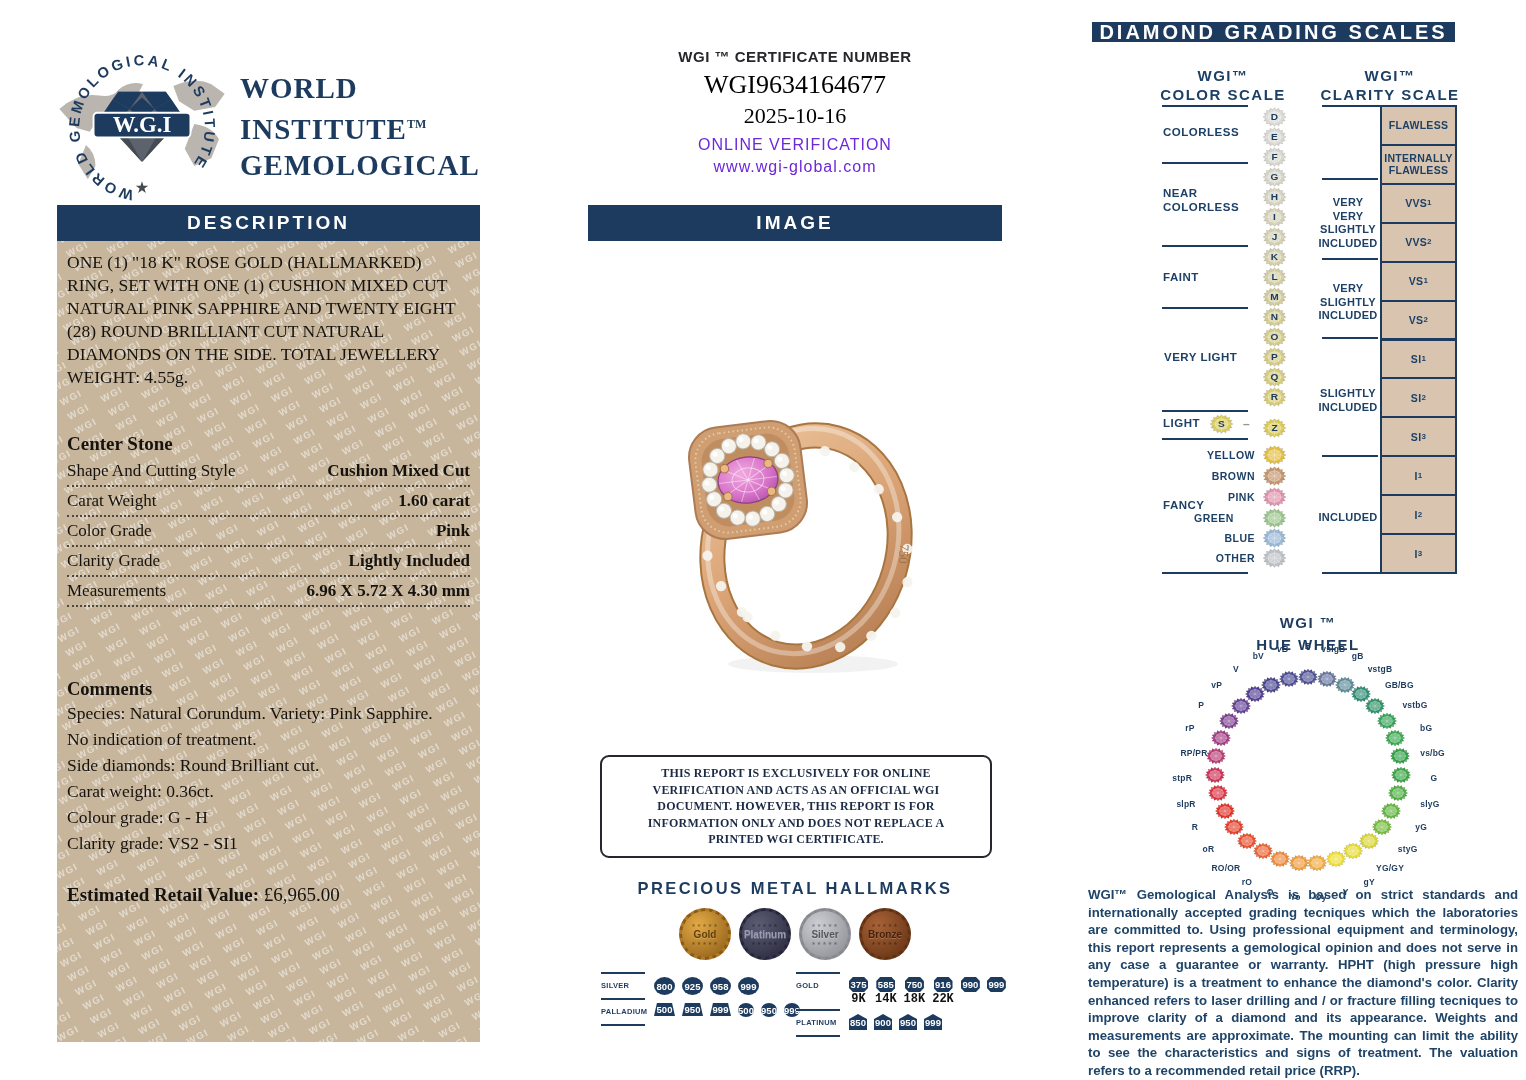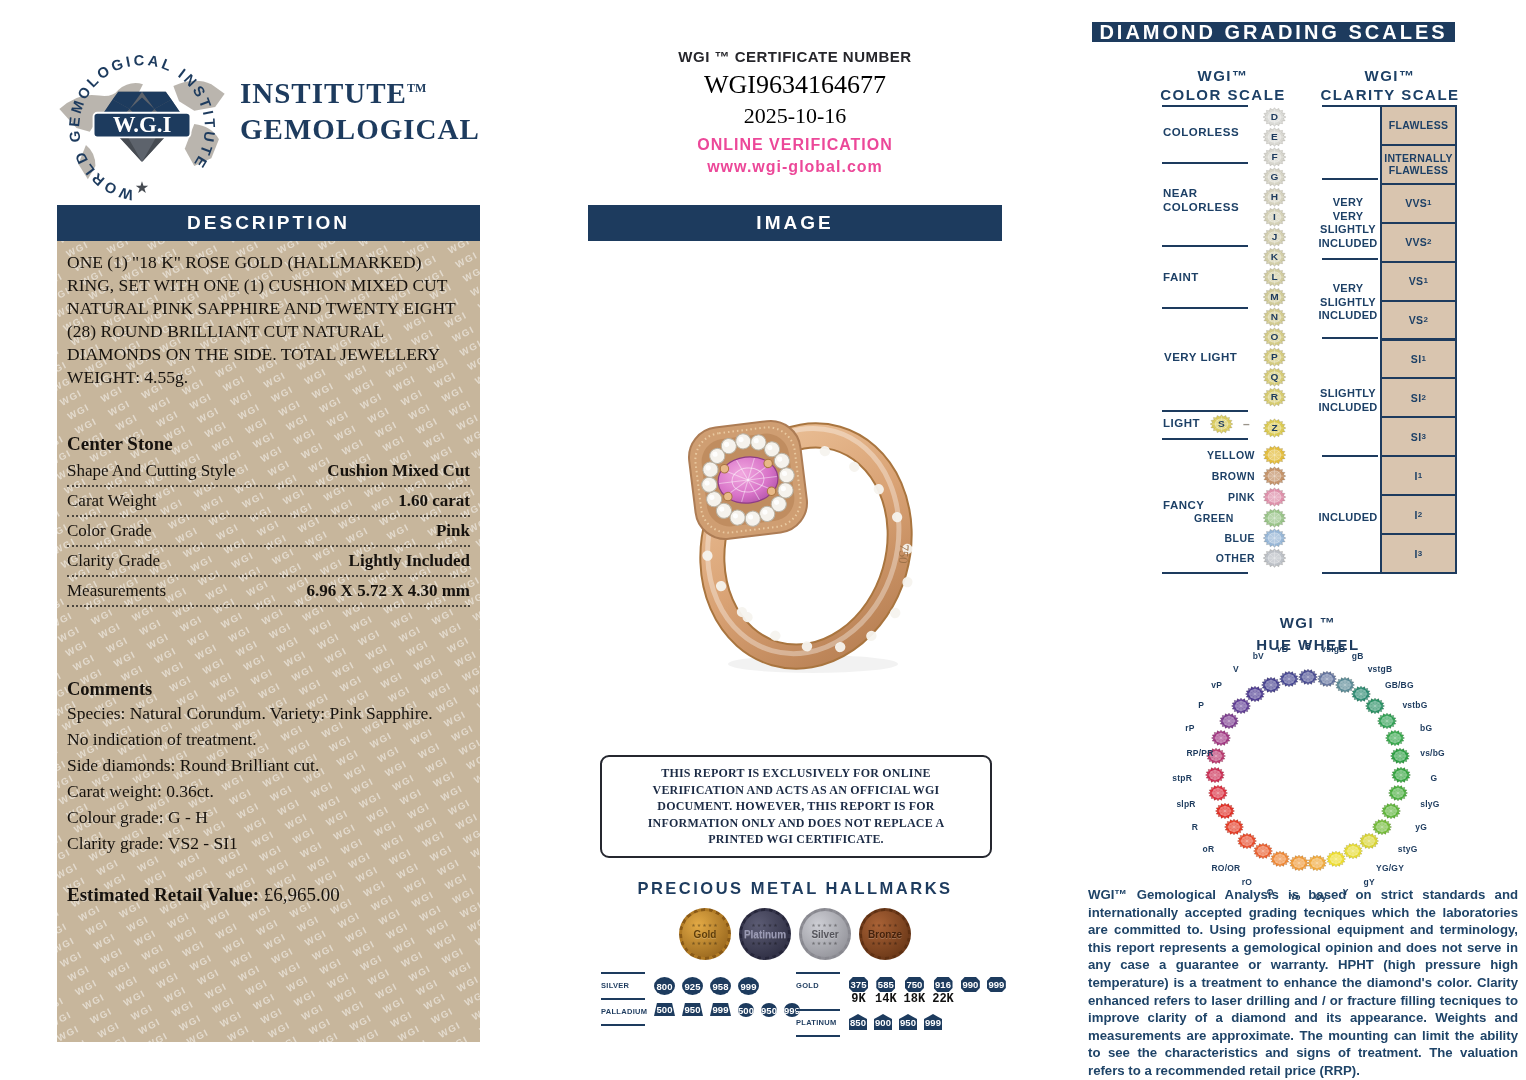--- a/index.html
+++ b/index.html
@@ -27,21 +27,21 @@
   .comments-block{margin-top:72px;}
   .comments-heading{font-weight:bold;font-size:18.5px;}
   .comment-line{font-size:17.5px;line-height:26px;}
   .retail-line{margin-top:28px;font-size:19px;}
   .retail-line .lab{font-weight:bold;}
   
   .mid-center{position:absolute;left:588px;width:414px;text-align:center;}
   .cert-title{font-weight:bold;font-size:15px;color:#26262b;letter-spacing:0.5px;}
   .cert-number{font-family:"Liberation Serif",serif;font-size:26px;color:#000;}
   .cert-date{font-family:"Liberation Serif",serif;font-size:22px;color:#000;}
-  .verif{font-weight:bold;font-size:16px;color:#ec4899;letter-spacing:1px;}
+  .verif{font-weight:normal;font-size:16px;color:#6d28d9;letter-spacing:1px;}
   .disclaimer-box{position:absolute;left:600px;top:755px;width:388px;height:99px;border:2px solid #25272f;
                   border-radius:9px;display:flex;align-items:center;justify-content:center;background:#fff;}
   .disclaimer-text{width:330px;font-family:"Liberation Serif",serif;font-weight:bold;font-size:12px;
                    line-height:16.5px;color:#1c2b45;text-align:center;letter-spacing:0.2px;}
   .hallmarks-title{font-weight:bold;font-size:16.5px;color:#1d3b5e;letter-spacing:2.5px;}
   .seals-row{position:absolute;left:588px;top:908px;width:414px;display:flex;justify-content:center;gap:8px;}
   .seal{width:52px;height:52px;border-radius:50%;position:relative;flex-shrink:0;}
   .seal-face{position:absolute;inset:3px;border-radius:50%;display:flex;flex-direction:column;
              align-items:center;justify-content:center;gap:1px;}
   .seal-stars{font-size:5px;letter-spacing:1px;color:rgba(0,0,0,0.35);line-height:5px;}
@@ -118,20 +118,21 @@
         <polygon points="70,74 95,118 60,80" fill="#464b52"></polygon>
         <polygon points="120,74 130,80 95,118" fill="#464b52"></polygon>
         <rect x="44" y="66" width="102" height="26" rx="4" fill="#1d3b5e" stroke="#ffffff" stroke-width="2"></rect>
         <text x="95" y="86" text-anchor="middle" font-family="Liberation Serif, serif" font-size="24" font-weight="bold" fill="#ffffff">W.G.I</text>
       </g>
       <text x="95" y="150" text-anchor="middle" font-size="17" fill="#464b52">★</text>
     </svg>
   </div>
 
   <div class="org-title">
+    <div>WORLD</div>
     <div><span>INSTITUTE</span><sup>TM</sup></div>
     <div>GEMOLOGICAL</div>
   </div>
 
   <div class="bar" style="left:57px;top:205px;width:423px;height:36px;font-size:19px;">DESCRIPTION</div>
 
   <div class="beige-panel">
     <div class="watermark">WGI WGI WGI WGI WGI WGI WGI WGI WGI WGI WGI WGI WGI WGI WGI WGI WGI WGI WGI WGI WGI WGI WGI WGI WGI WGI WGI WGI WGI WGI WGI WGI WGI WGI WGI WGI WGI WGI WGI WGI WGI WGI WGI WGI WGI WGI WGI WGI WGI WGI WGI WGI WGI WGI WGI WGI WGI WGI WGI WGI WGI WGI WGI WGI WGI WGI WGI WGI WGI WGI WGI WGI WGI WGI WGI WGI WGI WGI WGI WGI WGI WGI WGI WGI WGI WGI WGI WGI WGI WGI WGI WGI WGI WGI WGI WGI WGI WGI WGI WGI WGI WGI WGI WGI WGI WGI WGI WGI WGI WGI WGI WGI WGI WGI WGI WGI WGI WGI WGI WGI WGI WGI WGI WGI WGI WGI WGI WGI WGI WGI WGI WGI WGI WGI WGI WGI WGI WGI WGI WGI WGI WGI WGI WGI WGI WGI WGI WGI WGI WGI WGI WGI WGI WGI WGI WGI WGI WGI WGI WGI WGI WGI WGI WGI WGI WGI WGI WGI WGI WGI WGI WGI WGI WGI WGI WGI WGI WGI WGI WGI WGI WGI WGI WGI WGI WGI WGI WGI WGI WGI WGI WGI WGI WGI WGI WGI WGI WGI WGI WGI WGI WGI WGI WGI WGI WGI WGI WGI WGI WGI WGI WGI WGI WGI WGI WGI WGI WGI WGI WGI WGI WGI WGI WGI WGI WGI WGI WGI WGI WGI WGI WGI WGI WGI WGI WGI WGI WGI WGI WGI WGI WGI WGI WGI WGI WGI WGI WGI WGI WGI WGI WGI WGI WGI WGI WGI WGI WGI WGI WGI WGI WGI WGI WGI WGI WGI WGI WGI WGI WGI WGI WGI WGI WGI WGI WGI WGI WGI WGI WGI WGI WGI WGI WGI WGI WGI WGI WGI WGI WGI WGI WGI WGI WGI WGI WGI WGI WGI WGI WGI WGI WGI WGI WGI WGI WGI WGI WGI WGI WGI WGI WGI WGI WGI WGI WGI WGI WGI WGI WGI WGI WGI WGI WGI WGI WGI WGI WGI WGI WGI WGI WGI WGI WGI WGI WGI WGI WGI WGI WGI WGI WGI WGI WGI WGI WGI WGI WGI WGI WGI WGI WGI WGI WGI WGI WGI WGI WGI WGI WGI WGI WGI WGI WGI WGI WGI WGI WGI WGI WGI WGI WGI WGI WGI WGI WGI WGI WGI WGI WGI WGI WGI WGI WGI WGI WGI WGI WGI WGI WGI WGI WGI WGI WGI WGI WGI WGI WGI WGI WGI WGI WGI WGI WGI WGI WGI WGI WGI WGI WGI WGI WGI WGI WGI WGI WGI WGI WGI WGI WGI WGI WGI WGI WGI WGI WGI WGI WGI WGI WGI WGI WGI WGI WGI WGI WGI WGI WGI WGI WGI WGI WGI WGI WGI WGI WGI WGI WGI WGI WGI WGI WGI WGI WGI WGI WGI WGI WGI WGI WGI WGI WGI WGI WGI WGI WGI WGI WGI WGI WGI WGI WGI WGI WGI WGI WGI WGI WGI WGI WGI WGI WGI WGI WGI WGI WGI WGI WGI WGI WGI WGI WGI WGI WGI WGI WGI WGI WGI WGI WGI WGI WGI WGI WGI WGI WGI WGI WGI WGI WGI WGI WGI WGI WGI WGI WGI WGI WGI WGI WGI WGI WGI WGI WGI WGI WGI WGI WGI WGI WGI WGI WGI WGI WGI WGI WGI WGI WGI WGI WGI WGI WGI WGI WGI WGI WGI WGI WGI WGI WGI WGI WGI WGI WGI WGI WGI WGI WGI WGI WGI WGI WGI WGI WGI WGI WGI WGI WGI WGI WGI WGI WGI WGI WGI WGI WGI WGI WGI WGI WGI WGI WGI WGI WGI WGI WGI WGI WGI WGI WGI WGI WGI WGI WGI WGI WGI WGI WGI WGI WGI WGI WGI WGI WGI WGI WGI WGI WGI WGI WGI WGI WGI WGI WGI WGI WGI WGI WGI WGI WGI WGI WGI WGI WGI WGI WGI WGI WGI WGI WGI WGI WGI WGI WGI WGI WGI WGI WGI WGI WGI WGI WGI WGI WGI WGI WGI WGI WGI WGI WGI WGI WGI WGI WGI WGI WGI WGI WGI WGI WGI WGI WGI WGI WGI WGI WGI WGI WGI WGI WGI WGI WGI WGI WGI WGI WGI WGI WGI WGI WGI WGI WGI WGI WGI WGI WGI WGI WGI WGI WGI WGI WGI WGI WGI WGI WGI WGI WGI WGI WGI WGI WGI WGI WGI WGI WGI WGI WGI WGI WGI WGI WGI WGI WGI WGI WGI WGI WGI WGI WGI WGI WGI WGI WGI WGI WGI WGI WGI WGI WGI WGI WGI WGI WGI WGI WGI WGI WGI WGI WGI WGI WGI WGI WGI WGI WGI WGI WGI WGI WGI WGI WGI WGI WGI WGI WGI WGI WGI WGI WGI WGI WGI WGI WGI WGI WGI WGI WGI WGI WGI WGI WGI WGI WGI WGI WGI WGI WGI WGI WGI WGI WGI WGI WGI WGI WGI WGI WGI WGI WGI WGI WGI WGI WGI WGI WGI WGI WGI WGI WGI WGI WGI WGI WGI WGI WGI WGI WGI WGI WGI WGI WGI WGI WGI WGI WGI WGI WGI WGI WGI WGI WGI WGI WGI WGI WGI WGI WGI WGI WGI WGI WGI WGI WGI WGI WGI WGI WGI WGI WGI WGI WGI WGI WGI WGI WGI WGI WGI WGI WGI WGI WGI WGI WGI WGI WGI WGI WGI WGI WGI WGI WGI WGI WGI WGI WGI WGI WGI WGI WGI WGI WGI WGI WGI WGI WGI WGI WGI WGI WGI WGI WGI WGI WGI WGI WGI WGI WGI WGI WGI WGI WGI WGI WGI WGI WGI WGI WGI WGI WGI WGI WGI WGI WGI WGI WGI WGI WGI WGI WGI WGI WGI WGI WGI WGI WGI WGI WGI WGI WGI WGI WGI WGI WGI WGI WGI WGI WGI WGI WGI WGI WGI WGI WGI WGI WGI WGI WGI WGI WGI WGI WGI WGI WGI WGI WGI WGI WGI WGI WGI WGI WGI WGI WGI WGI WGI WGI WGI WGI WGI WGI WGI WGI WGI WGI WGI WGI WGI WGI WGI WGI WGI WGI WGI WGI WGI WGI WGI WGI WGI WGI WGI WGI WGI WGI WGI WGI WGI WGI WGI WGI WGI WGI WGI WGI WGI WGI WGI WGI WGI WGI WGI WGI WGI WGI WGI WGI WGI WGI WGI WGI WGI WGI WGI WGI WGI WGI WGI WGI WGI WGI WGI WGI WGI WGI WGI WGI WGI WGI WGI WGI WGI WGI WGI WGI WGI WGI WGI WGI WGI WGI WGI WGI WGI WGI WGI WGI WGI WGI WGI WGI WGI WGI WGI WGI WGI WGI WGI WGI WGI WGI WGI WGI WGI WGI WGI WGI WGI WGI WGI WGI WGI WGI WGI WGI WGI WGI WGI WGI WGI WGI WGI WGI WGI WGI WGI WGI WGI WGI WGI WGI WGI WGI WGI WGI WGI WGI WGI WGI WGI WGI WGI WGI WGI WGI WGI WGI WGI WGI WGI WGI WGI WGI WGI WGI WGI WGI WGI WGI WGI WGI WGI WGI WGI WGI WGI WGI WGI WGI WGI WGI WGI WGI WGI WGI WGI WGI WGI WGI WGI WGI WGI WGI WGI WGI WGI WGI WGI WGI WGI WGI WGI WGI WGI WGI WGI WGI WGI WGI WGI WGI WGI WGI WGI WGI WGI WGI WGI WGI WGI WGI WGI WGI WGI WGI WGI WGI WGI WGI WGI WGI WGI WGI WGI WGI WGI WGI WGI WGI WGI WGI WGI WGI WGI WGI WGI WGI WGI WGI WGI WGI WGI WGI WGI WGI WGI WGI WGI WGI WGI WGI WGI WGI WGI WGI WGI WGI WGI WGI WGI WGI WGI WGI WGI WGI WGI WGI WGI WGI WGI WGI WGI WGI WGI WGI WGI WGI WGI WGI WGI WGI WGI WGI WGI WGI WGI WGI WGI WGI WGI WGI WGI WGI WGI WGI WGI WGI WGI WGI WGI WGI WGI WGI WGI WGI WGI WGI WGI WGI WGI WGI WGI WGI WGI WGI WGI WGI WGI WGI WGI WGI WGI WGI WGI WGI WGI WGI WGI WGI WGI WGI WGI WGI WGI WGI WGI WGI WGI WGI WGI WGI WGI WGI WGI WGI WGI WGI WGI WGI WGI WGI WGI WGI WGI WGI WGI WGI WGI WGI WGI WGI WGI WGI WGI WGI WGI WGI WGI WGI WGI WGI WGI WGI WGI WGI WGI WGI WGI WGI WGI WGI WGI WGI WGI WGI WGI WGI WGI WGI WGI WGI WGI WGI WGI WGI WGI WGI WGI WGI WGI WGI WGI WGI WGI WGI WGI WGI WGI WGI WGI WGI WGI WGI WGI WGI WGI WGI WGI WGI WGI WGI WGI WGI WGI WGI WGI WGI WGI WGI WGI WGI WGI WGI WGI WGI WGI WGI WGI WGI WGI WGI WGI WGI WGI WGI WGI WGI WGI WGI WGI WGI WGI WGI WGI WGI WGI WGI WGI WGI WGI WGI WGI WGI WGI WGI WGI WGI WGI WGI WGI WGI WGI WGI WGI WGI WGI WGI WGI WGI WGI WGI WGI WGI WGI WGI WGI WGI WGI WGI WGI WGI WGI WGI WGI WGI WGI WGI WGI WGI WGI WGI WGI WGI WGI WGI WGI WGI WGI WGI WGI WGI WGI WGI WGI WGI WGI WGI WGI WGI WGI WGI WGI WGI WGI WGI WGI WGI WGI WGI WGI WGI WGI WGI WGI WGI WGI WGI WGI WGI WGI WGI WGI WGI WGI WGI WGI WGI WGI WGI WGI WGI WGI WGI WGI WGI WGI WGI WGI WGI WGI WGI WGI WGI WGI WGI WGI WGI WGI WGI WGI WGI WGI WGI WGI WGI WGI WGI WGI WGI WGI WGI WGI WGI WGI WGI WGI WGI WGI WGI WGI WGI WGI WGI WGI WGI WGI WGI WGI WGI WGI WGI WGI WGI WGI WGI WGI WGI WGI WGI WGI WGI WGI WGI WGI WGI WGI WGI WGI WGI WGI WGI WGI WGI WGI WGI WGI WGI WGI WGI WGI WGI WGI WGI WGI WGI WGI WGI WGI WGI WGI WGI WGI WGI WGI WGI WGI WGI WGI WGI WGI WGI WGI WGI WGI WGI WGI WGI WGI WGI WGI WGI WGI WGI WGI WGI WGI WGI WGI WGI WGI WGI WGI WGI WGI WGI WGI WGI WGI WGI WGI WGI WGI WGI WGI WGI WGI WGI WGI WGI WGI WGI WGI WGI WGI WGI WGI WGI WGI WGI WGI WGI WGI WGI WGI WGI WGI WGI WGI WGI WGI WGI WGI WGI WGI WGI WGI WGI WGI WGI WGI WGI WGI WGI WGI WGI WGI WGI WGI WGI WGI WGI WGI WGI WGI WGI WGI WGI WGI WGI WGI WGI WGI WGI WGI WGI WGI WGI WGI WGI WGI WGI WGI WGI WGI WGI WGI WGI WGI WGI WGI WGI WGI WGI WGI WGI WGI WGI WGI WGI WGI WGI WGI WGI WGI WGI WGI WGI WGI WGI WGI WGI WGI WGI WGI WGI WGI WGI WGI WGI WGI WGI WGI WGI WGI WGI WGI WGI WGI WGI WGI WGI WGI WGI WGI WGI WGI WGI WGI WGI WGI WGI WGI WGI WGI WGI WGI WGI WGI WGI WGI WGI WGI WGI WGI WGI WGI WGI WGI WGI WGI WGI WGI WGI WGI WGI WGI WGI WGI WGI WGI WGI WGI WGI WGI WGI WGI WGI WGI WGI WGI WGI WGI WGI WGI WGI WGI WGI WGI WGI WGI WGI WGI WGI WGI WGI WGI WGI WGI WGI WGI WGI WGI WGI WGI WGI WGI WGI WGI WGI WGI WGI WGI WGI WGI WGI WGI WGI WGI WGI WGI WGI WGI WGI WGI WGI WGI WGI WGI WGI WGI WGI WGI WGI WGI WGI WGI WGI WGI WGI WGI WGI WGI WGI WGI WGI WGI WGI WGI WGI WGI WGI WGI WGI WGI WGI WGI WGI WGI WGI WGI WGI WGI WGI WGI WGI WGI WGI WGI WGI WGI WGI WGI WGI WGI WGI WGI WGI WGI WGI WGI WGI WGI WGI WGI WGI WGI WGI WGI WGI WGI WGI WGI WGI WGI WGI WGI WGI WGI WGI WGI WGI WGI WGI WGI WGI WGI WGI WGI WGI WGI WGI WGI WGI WGI WGI WGI WGI WGI WGI WGI WGI WGI WGI WGI WGI WGI WGI WGI WGI WGI WGI WGI WGI WGI WGI WGI WGI WGI WGI WGI WGI WGI WGI WGI WGI WGI WGI WGI WGI WGI WGI WGI WGI WGI WGI WGI WGI WGI WGI WGI WGI WGI WGI WGI WGI WGI WGI WGI WGI WGI WGI WGI WGI WGI WGI WGI WGI WGI WGI WGI WGI WGI WGI WGI WGI WGI WGI WGI WGI WGI WGI WGI WGI WGI WGI WGI WGI WGI WGI WGI WGI WGI WGI WGI WGI WGI WGI WGI WGI WGI WGI WGI WGI WGI WGI WGI WGI WGI WGI WGI WGI WGI WGI WGI WGI WGI WGI WGI WGI WGI WGI WGI WGI WGI WGI WGI WGI WGI WGI WGI WGI WGI WGI WGI WGI WGI WGI WGI WGI WGI WGI WGI WGI WGI WGI WGI WGI WGI WGI WGI WGI WGI WGI WGI WGI WGI WGI WGI WGI WGI WGI WGI WGI WGI WGI WGI WGI WGI WGI WGI WGI WGI WGI WGI WGI WGI WGI WGI WGI WGI WGI WGI WGI WGI WGI WGI WGI WGI WGI WGI WGI WGI WGI WGI WGI WGI WGI WGI WGI WGI WGI WGI WGI WGI WGI WGI WGI WGI WGI WGI WGI WGI WGI WGI WGI WGI WGI WGI WGI WGI WGI WGI WGI WGI WGI WGI WGI WGI WGI WGI WGI WGI WGI WGI WGI WGI WGI WGI WGI WGI WGI WGI WGI WGI WGI WGI WGI WGI WGI WGI WGI WGI WGI WGI WGI WGI WGI WGI WGI WGI WGI WGI WGI WGI WGI WGI WGI WGI WGI WGI WGI WGI WGI WGI WGI WGI WGI WGI WGI WGI WGI WGI WGI WGI WGI WGI WGI WGI WGI WGI WGI WGI WGI WGI WGI WGI WGI WGI WGI WGI WGI WGI WGI WGI WGI WGI WGI WGI WGI WGI WGI WGI WGI WGI WGI WGI WGI WGI WGI WGI WGI WGI WGI WGI WGI WGI WGI WGI WGI WGI WGI WGI WGI WGI WGI WGI WGI WGI WGI WGI WGI WGI WGI WGI WGI WGI WGI WGI WGI WGI WGI WGI WGI WGI WGI WGI WGI WGI WGI WGI WGI WGI WGI WGI WGI WGI WGI WGI WGI WGI WGI WGI WGI WGI WGI WGI WGI WGI WGI WGI WGI WGI WGI WGI WGI WGI WGI WGI WGI WGI WGI WGI WGI WGI WGI WGI WGI WGI WGI WGI WGI WGI WGI WGI WGI WGI WGI WGI WGI WGI WGI WGI WGI WGI WGI WGI WGI WGI WGI WGI WGI WGI WGI WGI WGI WGI WGI WGI WGI WGI WGI WGI WGI WGI WGI WGI WGI WGI WGI WGI WGI WGI WGI WGI WGI WGI WGI WGI WGI WGI WGI WGI WGI WGI WGI WGI WGI WGI WGI WGI WGI WGI WGI WGI WGI WGI WGI WGI WGI WGI WGI WGI WGI WGI WGI WGI WGI WGI WGI WGI WGI WGI WGI WGI WGI WGI WGI WGI WGI WGI WGI WGI WGI WGI WGI WGI WGI WGI WGI WGI WGI WGI WGI WGI WGI WGI WGI WGI WGI WGI WGI WGI WGI WGI WGI WGI WGI WGI WGI WGI WGI WGI WGI WGI WGI WGI WGI WGI WGI WGI WGI WGI WGI WGI WGI WGI WGI WGI WGI WGI WGI WGI WGI WGI WGI WGI WGI WGI WGI WGI WGI WGI WGI WGI WGI WGI WGI WGI WGI WGI WGI WGI WGI WGI WGI WGI WGI WGI WGI WGI WGI WGI WGI WGI WGI WGI WGI WGI WGI WGI WGI WGI WGI WGI WGI WGI WGI WGI WGI WGI WGI WGI WGI WGI WGI WGI WGI WGI WGI WGI WGI WGI WGI WGI WGI WGI WGI WGI WGI WGI WGI WGI WGI WGI WGI WGI WGI WGI WGI WGI WGI WGI WGI WGI WGI WGI WGI WGI WGI WGI WGI WGI WGI WGI WGI WGI WGI WGI WGI WGI WGI WGI WGI WGI WGI WGI WGI WGI WGI WGI WGI WGI WGI WGI WGI WGI WGI WGI WGI WGI WGI WGI WGI WGI WGI WGI WGI WGI WGI WGI WGI WGI WGI WGI WGI WGI WGI WGI WGI WGI WGI WGI WGI WGI WGI WGI WGI WGI WGI WGI WGI WGI WGI WGI WGI WGI WGI WGI WGI WGI WGI WGI WGI WGI WGI WGI WGI WGI WGI WGI WGI WGI WGI WGI WGI WGI WGI WGI WGI WGI WGI WGI WGI WGI WGI WGI WGI WGI WGI WGI WGI WGI WGI WGI WGI WGI WGI WGI WGI WGI WGI WGI WGI WGI WGI WGI WGI WGI WGI WGI WGI WGI WGI WGI WGI WGI WGI WGI WGI WGI WGI WGI WGI WGI WGI WGI WGI WGI WGI WGI WGI WGI WGI WGI WGI WGI WGI WGI WGI WGI WGI WGI WGI WGI WGI WGI WGI WGI WGI WGI WGI WGI WGI WGI WGI WGI WGI WGI WGI WGI WGI WGI WGI WGI WGI WGI WGI WGI WGI WGI WGI WGI WGI WGI WGI WGI WGI WGI WGI WGI WGI WGI WGI WGI WGI WGI WGI WGI WGI WGI WGI WGI WGI WGI WGI WGI WGI WGI WGI WGI WGI WGI WGI WGI WGI WGI WGI WGI WGI WGI WGI WGI WGI WGI WGI WGI WGI WGI WGI WGI WGI WGI WGI WGI WGI WGI WGI WGI WGI WGI WGI WGI WGI WGI WGI WGI WGI WGI WGI WGI WGI WGI WGI WGI WGI WGI WGI WGI WGI WGI WGI WGI WGI WGI WGI WGI WGI WGI WGI WGI WGI WGI WGI WGI WGI WGI WGI WGI WGI WGI WGI WGI WGI WGI WGI WGI WGI WGI WGI WGI WGI WGI WGI WGI WGI WGI WGI WGI WGI WGI WGI WGI WGI WGI WGI WGI WGI WGI WGI WGI WGI WGI WGI WGI WGI WGI WGI WGI WGI WGI WGI WGI WGI WGI WGI WGI WGI WGI WGI WGI WGI WGI WGI WGI WGI WGI WGI WGI WGI WGI WGI WGI WGI WGI WGI WGI WGI WGI WGI WGI WGI WGI WGI WGI WGI WGI WGI WGI WGI WGI WGI WGI WGI WGI WGI WGI WGI WGI WGI WGI WGI WGI WGI WGI WGI WGI WGI WGI WGI WGI WGI WGI WGI WGI WGI WGI WGI WGI WGI WGI WGI WGI WGI WGI WGI WGI WGI WGI WGI WGI WGI WGI WGI WGI WGI WGI WGI WGI WGI WGI WGI WGI WGI WGI WGI WGI WGI WGI WGI WGI WGI WGI WGI WGI WGI WGI WGI WGI WGI WGI WGI WGI WGI WGI WGI WGI WGI WGI WGI WGI WGI WGI WGI WGI WGI WGI WGI WGI WGI WGI WGI WGI WGI WGI WGI WGI WGI WGI WGI WGI WGI WGI WGI WGI WGI WGI WGI WGI WGI WGI WGI WGI WGI WGI WGI WGI WGI WGI WGI WGI WGI WGI WGI WGI WGI WGI WGI WGI WGI WGI WGI WGI WGI WGI WGI WGI WGI WGI WGI WGI WGI WGI WGI WGI WGI WGI WGI WGI WGI WGI WGI WGI WGI WGI WGI WGI WGI WGI WGI WGI WGI WGI WGI WGI WGI WGI WGI WGI WGI WGI WGI WGI WGI WGI WGI WGI WGI WGI WGI WGI WGI WGI WGI WGI WGI WGI WGI WGI WGI WGI WGI WGI WGI WGI WGI WGI WGI WGI WGI WGI WGI WGI WGI WGI WGI WGI WGI WGI WGI WGI WGI WGI WGI WGI WGI WGI WGI WGI WGI WGI WGI WGI WGI WGI WGI WGI WGI WGI WGI WGI WGI WGI WGI WGI WGI WGI WGI WGI WGI WGI WGI WGI WGI WGI WGI WGI WGI WGI WGI WGI WGI WGI WGI WGI WGI WGI WGI WGI WGI WGI WGI WGI WGI WGI WGI WGI WGI WGI WGI WGI </div>
     <div class="panel-content">
       <div class="desc-text">ONE (1) "18 K" ROSE GOLD (HALLMARKED) RING, SET WITH ONE (1) CUSHION MIXED CUT NATURAL PINK SAPPHIRE AND TWENTY EIGHT (28) ROUND BRILLIANT CUT NATURAL DIAMONDS ON THE SIDE. TOTAL JEWELLERY WEIGHT: 4.55g.</div>
@@ -1135,21 +1136,21 @@
           <line x1="20" y1="20" x2="20.0" y2="35.0" stroke="#ffffff" stroke-width="1" opacity="0.4"></line>
           <line x1="20" y1="20" x2="9.4" y2="30.6" stroke="#ffffff" stroke-width="1" opacity="0.4"></line>
           <line x1="20" y1="20" x2="5.0" y2="20.0" stroke="#ffffff" stroke-width="1" opacity="0.4"></line>
           <line x1="20" y1="20" x2="9.4" y2="9.4" stroke="#ffffff" stroke-width="1" opacity="0.4"></line>
           <line x1="20" y1="20" x2="20.0" y2="5.0" stroke="#ffffff" stroke-width="1" opacity="0.4"></line>
           <line x1="20" y1="20" x2="30.6" y2="9.4" stroke="#ffffff" stroke-width="1" opacity="0.4"></line>
     <circle cx="20" cy="20" r="9.5" fill="#ffffff" opacity="0.28"></circle>
     <circle cx="20" cy="20" r="9.5" fill="none" stroke="#ffffff" stroke-width="1" opacity="0.55"></circle>
 
   </svg></div>
-      <div class="hw-label" style="left: 42px; top: 140.92px;">RP/PR</div>
+      <div class="hw-label" style="left: 36px; top: 140.92px;">RP/PR</div>
       <div class="hw-item" style="left: 62.7891px; top: 127.701px;"><svg width="23" height="18.86" viewBox="0 0 40 40" preserveAspectRatio="none">
     <polygon points="37.0,20.0 33.2,22.6 35.7,26.5 31.2,27.5 32.0,32.0 27.5,31.2 26.5,35.7 22.6,33.2 20.0,37.0 17.4,33.2 13.5,35.7 12.5,31.2 8.0,32.0 8.8,27.5 4.3,26.5 6.8,22.6 3.0,20.0 6.8,17.4 4.3,13.5 8.8,12.5 8.0,8.0 12.5,8.8 13.5,4.3 17.4,6.8 20.0,3.0 22.6,6.8 26.5,4.3 27.5,8.8 32.0,8.0 31.2,12.5 35.7,13.5 33.2,17.4" fill="#a23a84" stroke="rgba(60,55,40,0.35)" stroke-width="0.7"></polygon>
     <line x1="20" y1="20" x2="35.0" y2="20.0" stroke="#ffffff" stroke-width="1" opacity="0.4"></line>
           <line x1="20" y1="20" x2="30.6" y2="30.6" stroke="#ffffff" stroke-width="1" opacity="0.4"></line>
           <line x1="20" y1="20" x2="20.0" y2="35.0" stroke="#ffffff" stroke-width="1" opacity="0.4"></line>
           <line x1="20" y1="20" x2="9.4" y2="30.6" stroke="#ffffff" stroke-width="1" opacity="0.4"></line>
           <line x1="20" y1="20" x2="5.0" y2="20.0" stroke="#ffffff" stroke-width="1" opacity="0.4"></line>
           <line x1="20" y1="20" x2="9.4" y2="9.4" stroke="#ffffff" stroke-width="1" opacity="0.4"></line>
           <line x1="20" y1="20" x2="20.0" y2="5.0" stroke="#ffffff" stroke-width="1" opacity="0.4"></line>
           <line x1="20" y1="20" x2="30.6" y2="9.4" stroke="#ffffff" stroke-width="1" opacity="0.4"></line>

